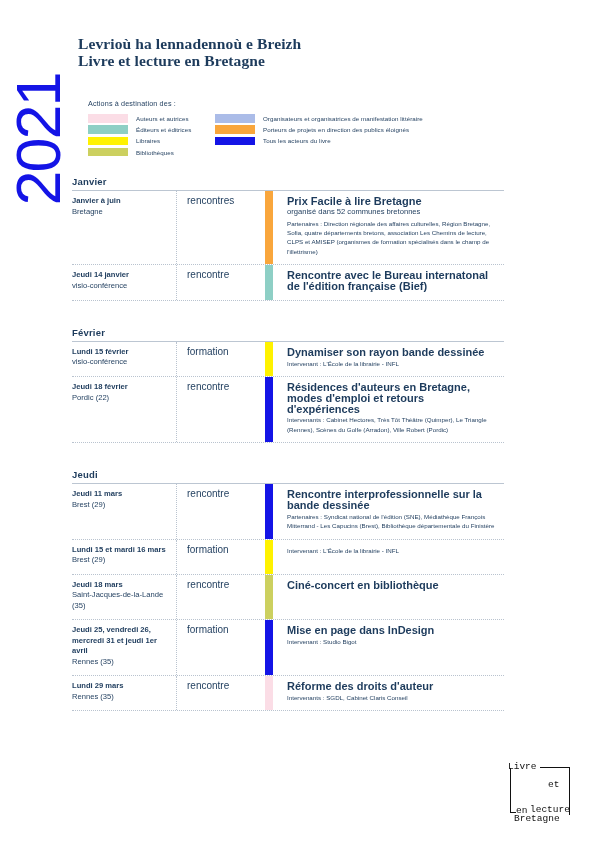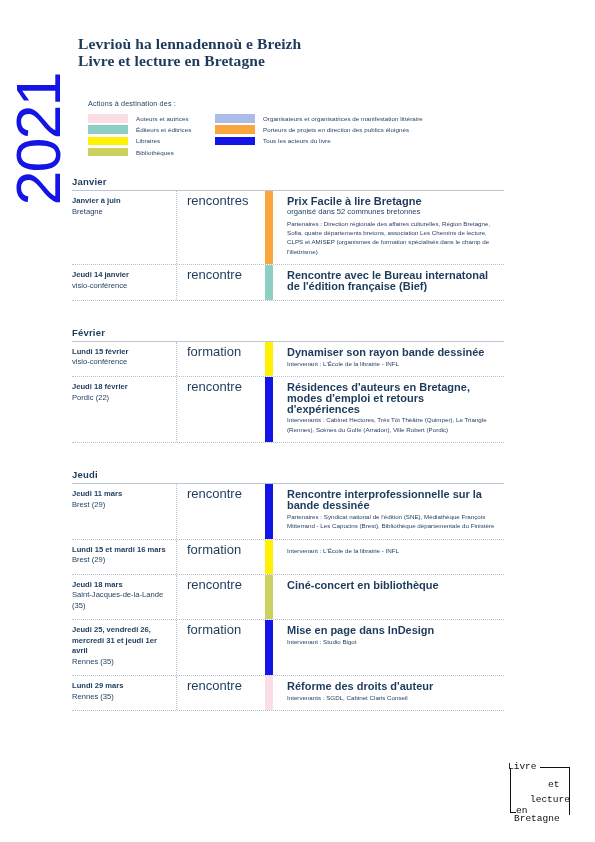--- a/index.html
+++ b/index.html
@@ -137,21 +137,21 @@
   .when-place {
     font-size: 7.6px;
     font-weight: 400;
     line-height: 10.5px;
     color: #1d3b5c;
   }
   .col-kind {
     width: 72px;
     flex: 0 0 72px;
     padding: 5px 6px 8px 10px;
-    font-size: 13px;
+    font-size: 10px;
     line-height: 10.5px;
     color: #1d3b5c;
   }
   .col-bar {
     width: 8px;
     flex: 0 0 8px;
     align-self: stretch;
   }
   .col-desc {
     flex: 1 1 auto;
@@ -189,21 +189,21 @@
   }
   #footer-logo .lg {
     position: absolute;
     font-size: 9.5px;
     font-weight: 400;
     line-height: 10px;
     white-space: nowrap;
   }
   #lg-livre { left: 0px; top: 0px; }
   #lg-et { left: 40px; top: 18px; font-size: 8px; }
-  #lg-lecture { left: 22px; top: 33px; }
+  #lg-lecture { left: 22px; top: 43px; }
   #lg-en { left: 8px; top: 44px; font-size: 8px; }
   #lg-bretagne { left: 6px; top: 52px; }
   .lgline { position: absolute; background: #111111; }
   #lgl-top { left: 32px; top: 5px; width: 30px; height: 1px; }
   #lgl-right { left: 61px; top: 5px; width: 1px; height: 48px; }
   #lgl-left { left: 2px; top: 6px; width: 1px; height: 45px; }
   #lgl-bottom { left: 2px; top: 50px; width: 6px; height: 1px; }
 </style>
 </head>
 <body>

